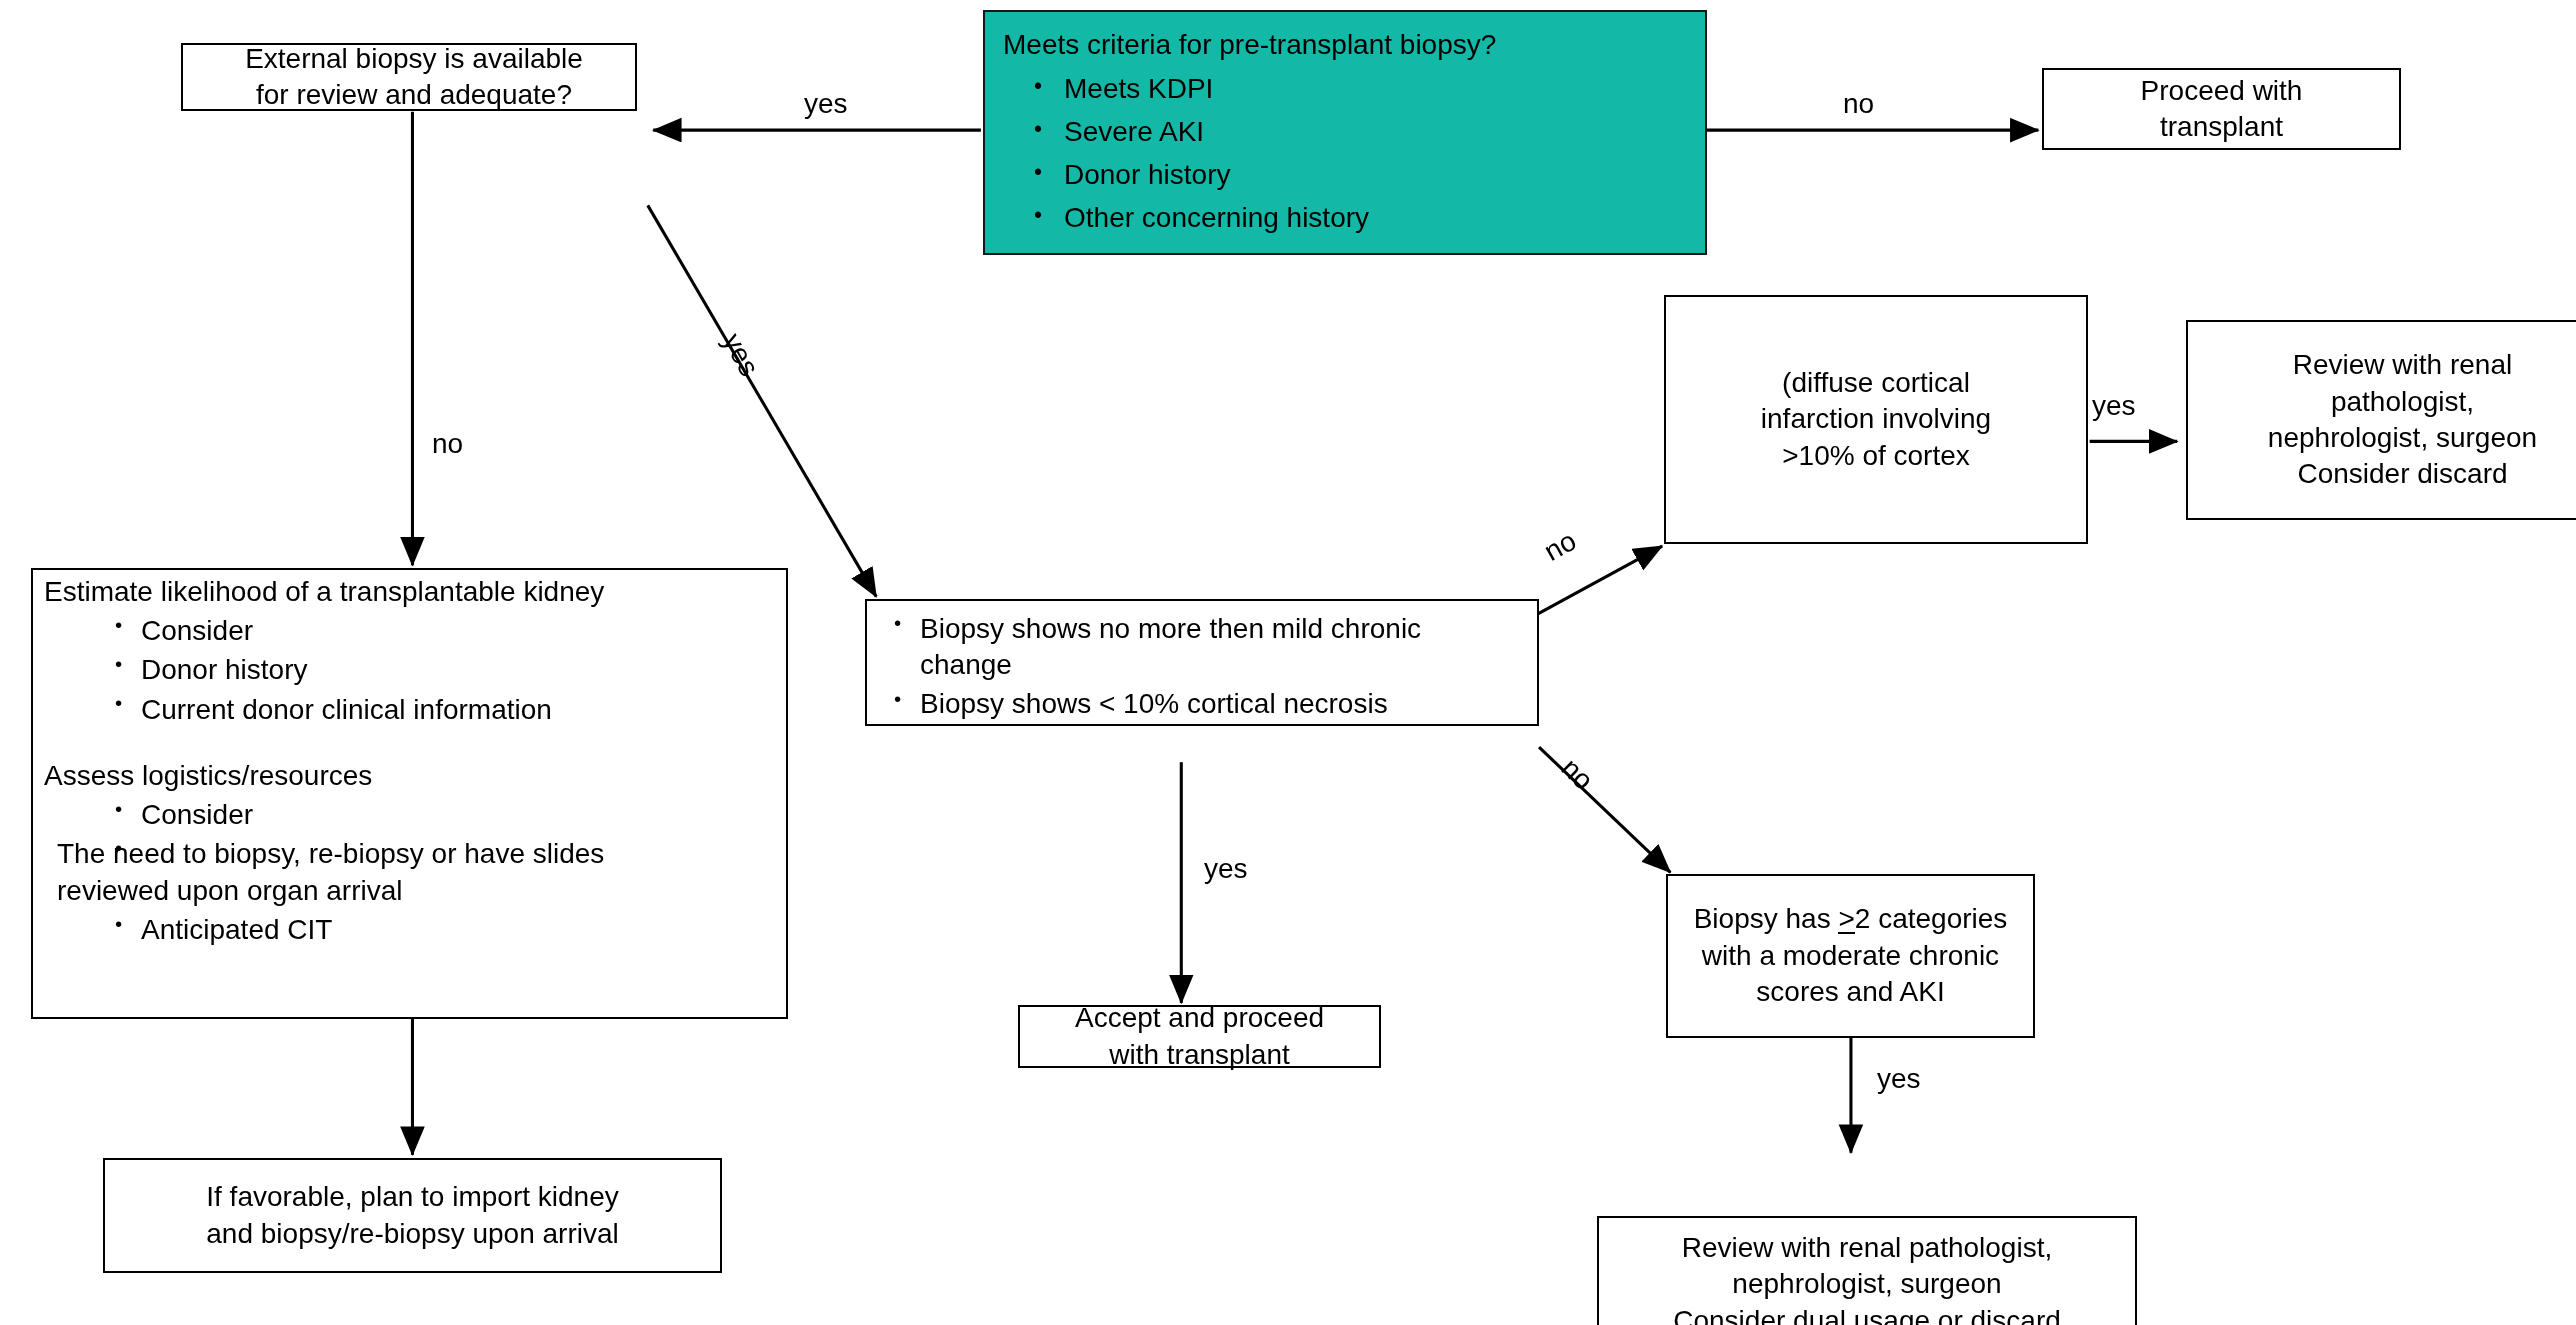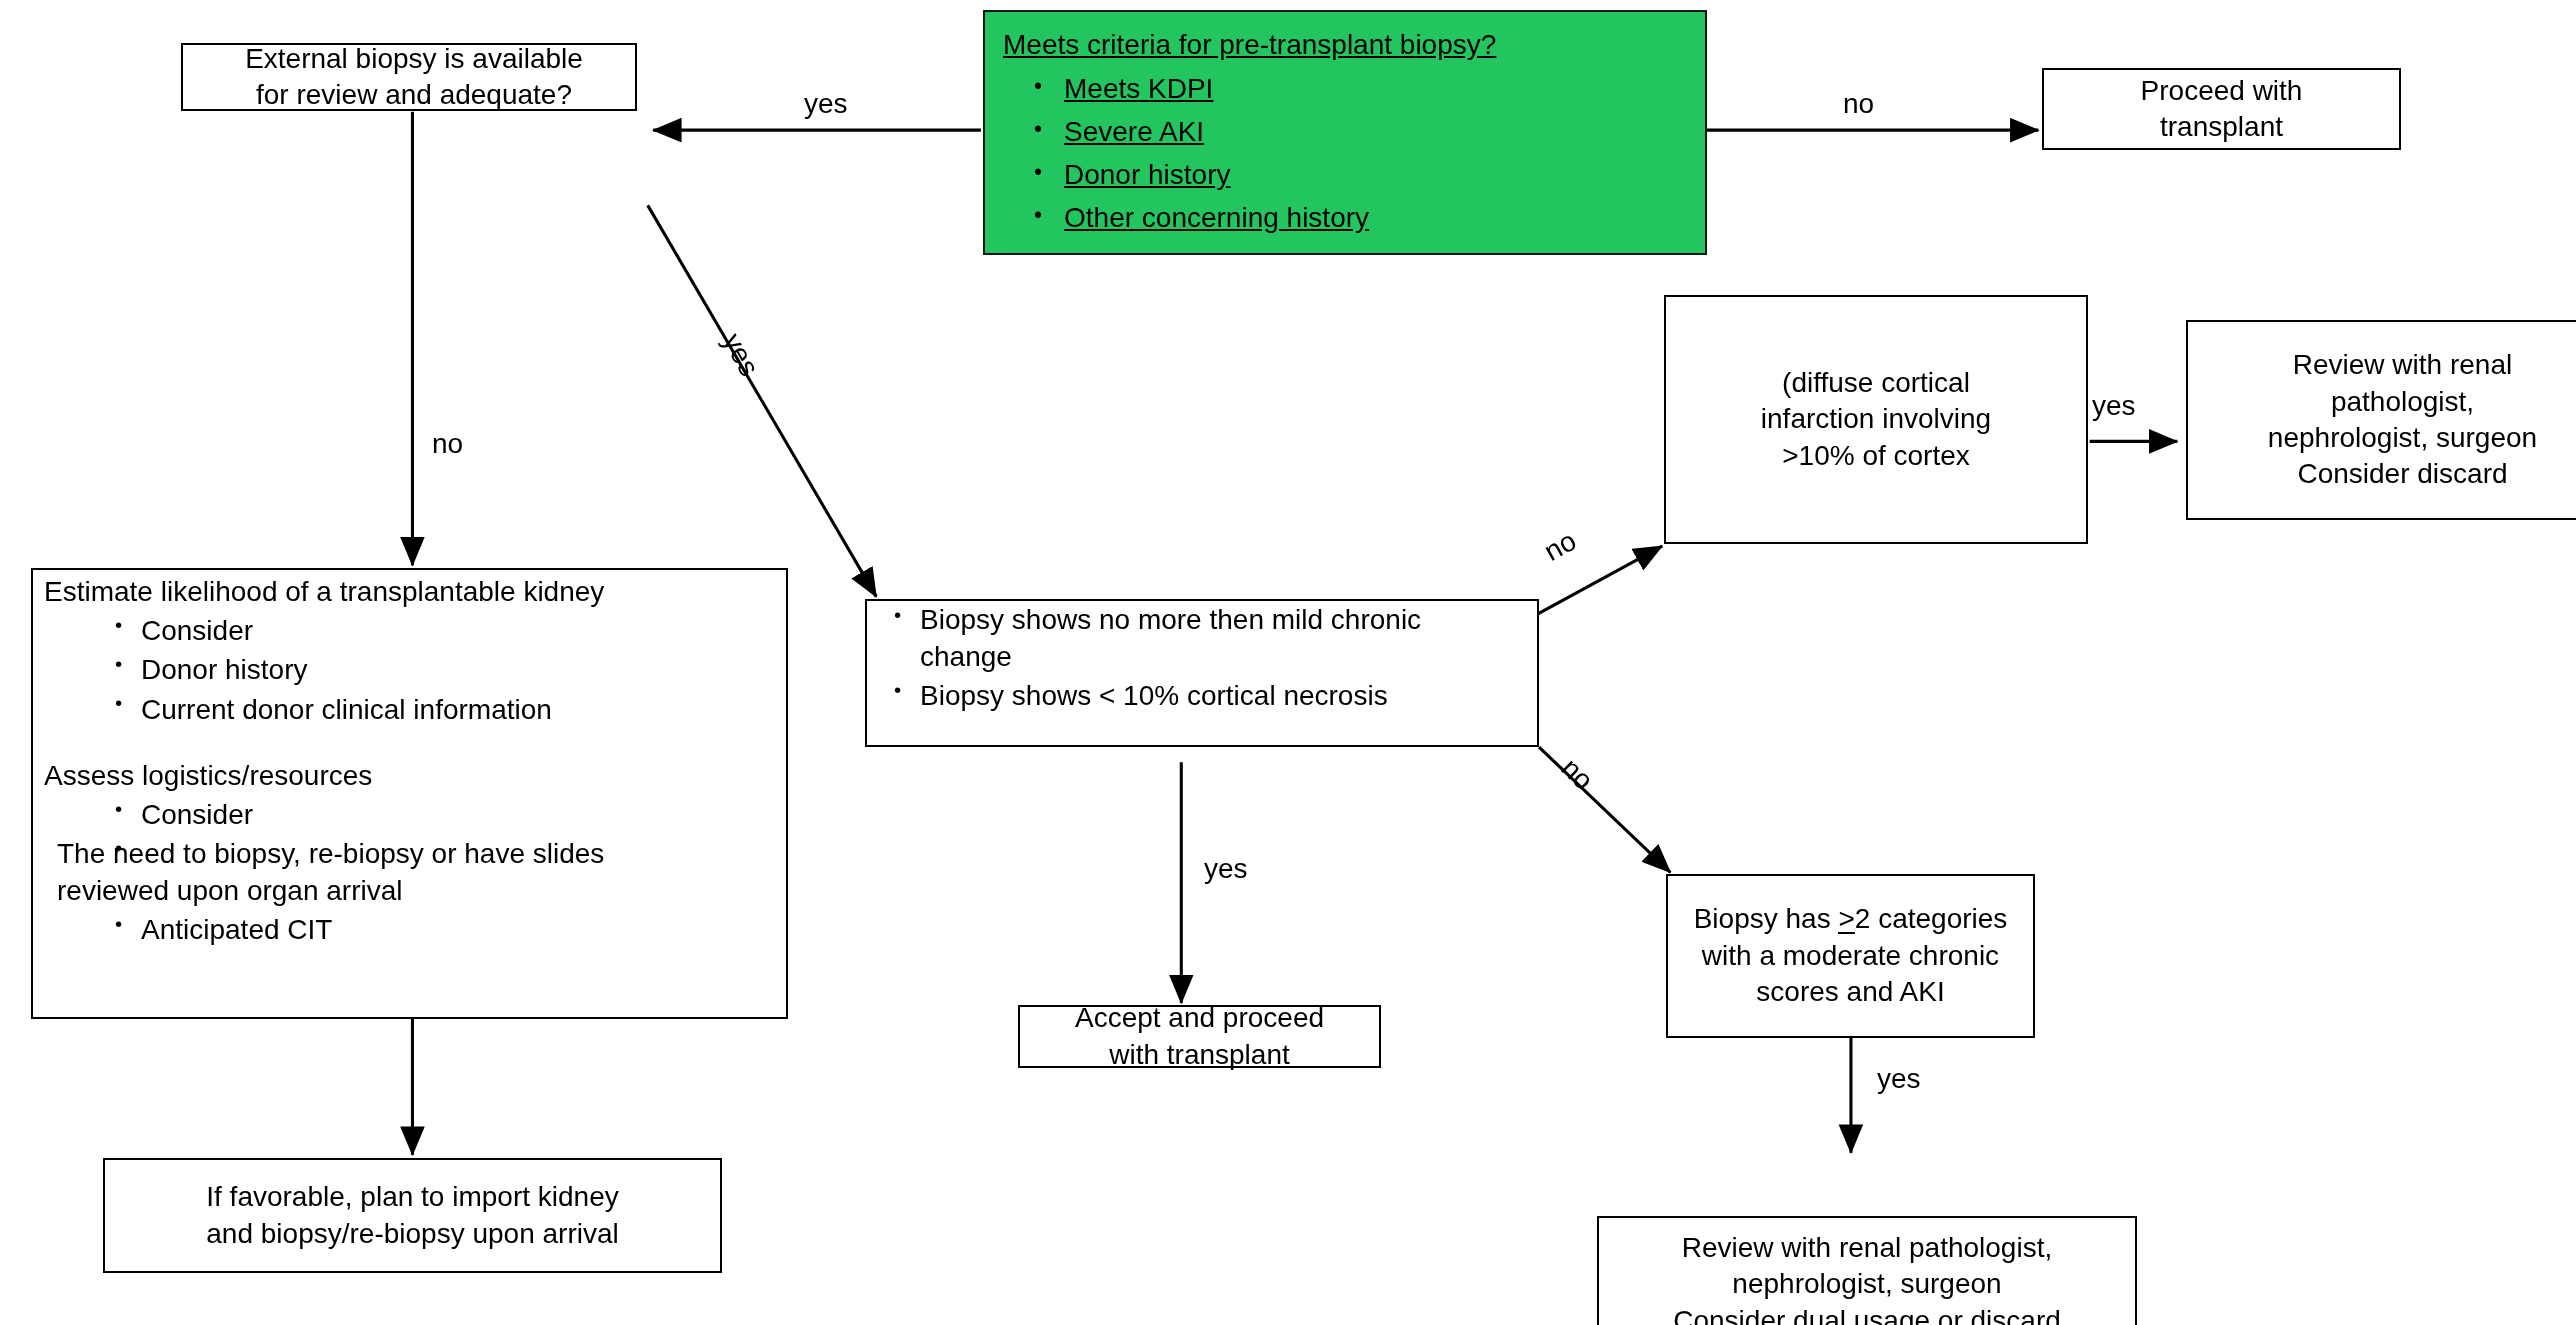--- a/index.html
+++ b/index.html
@@ -26,23 +26,22 @@
     font-size:28px;
     line-height:1.30;
   }
   .node.center{ align-items:center; text-align:center; }
   .node.left{ align-items:flex-start; text-align:left; }
   .node .pad{ padding:4.1px 12.3px; width:100%; box-sizing:border-box; }
   .node.center .pad{ text-align:center; }
 
   
   #node-criteria{
-    background:#22c55e;
+    background:#14b8a6;
     border:2.1px solid #15171a;
-    text-decoration:underline;
   }
   .crit-title{ padding:6.8px 0 4.1px 18px; font-size:28px; }
   .crit-list{ list-style:none; margin:0; padding:0 0 4.1px 0; }
   .crit-list li{
     position:relative;
     padding:3.4px 0 3.4px 79px;
     font-size:28px;
   }
   .crit-list li::before{
     content:"\2022";
@@ -171,21 +170,21 @@
     </ul>
   </div>
 
   <div class="node center" id="node-import" style="left:103px; top:1158px; width:619px; height:115px;">
     <div class="pad">
       <div>If favorable, plan to import kidney</div>
       <div>and biopsy/re-biopsy  upon arrival</div>
     </div>
   </div>
 
-  <div class="node left" id="node-findings" style="left:865px; top:599px; width:674px; height:148px; justify-content:flex-start;">
+  <div class="node left" id="node-findings" style="left:865px; top:599px; width:674px; height:127px; justify-content:flex-end;">
     <ul class="blist">
       <li style="padding-right:96px;">Biopsy shows no more then mild chronic change</li>
       <li>Biopsy shows &lt; 10% cortical necrosis</li>
     </ul>
   </div>
 
   <div class="node center" id="node-severe" style="left:1664px; top:295px; width:424px; height:249px;">
     <div class="pad">
       <div>(diffuse cortical</div>
       <div>infarction involving</div>

